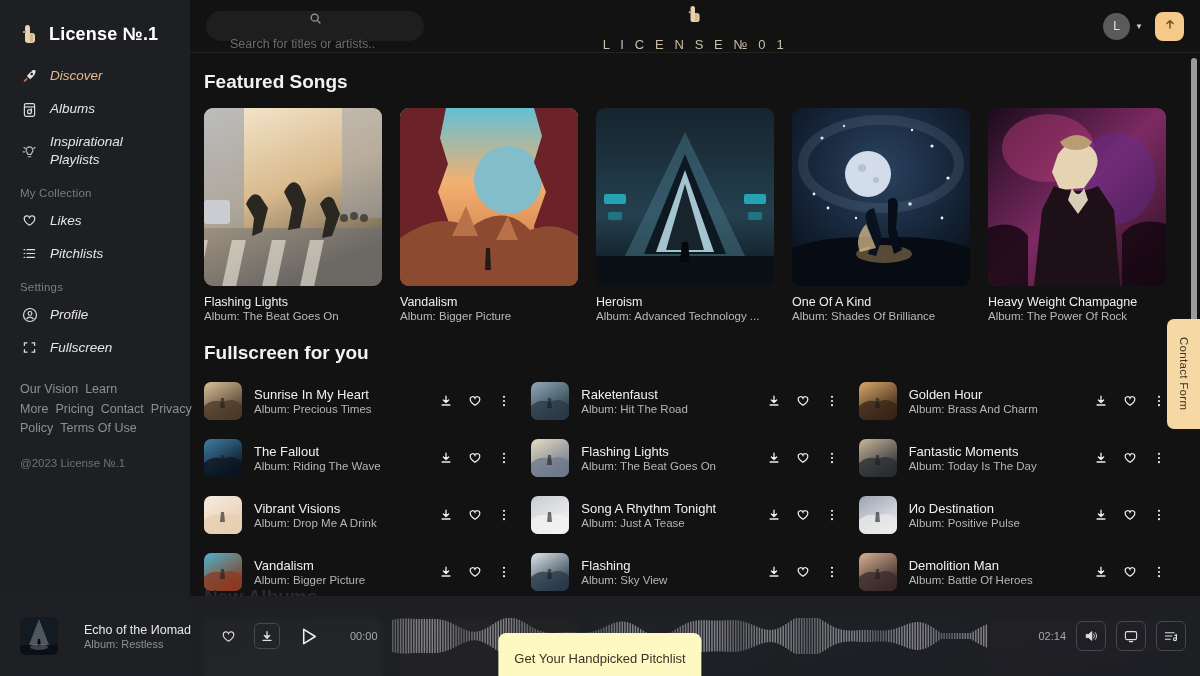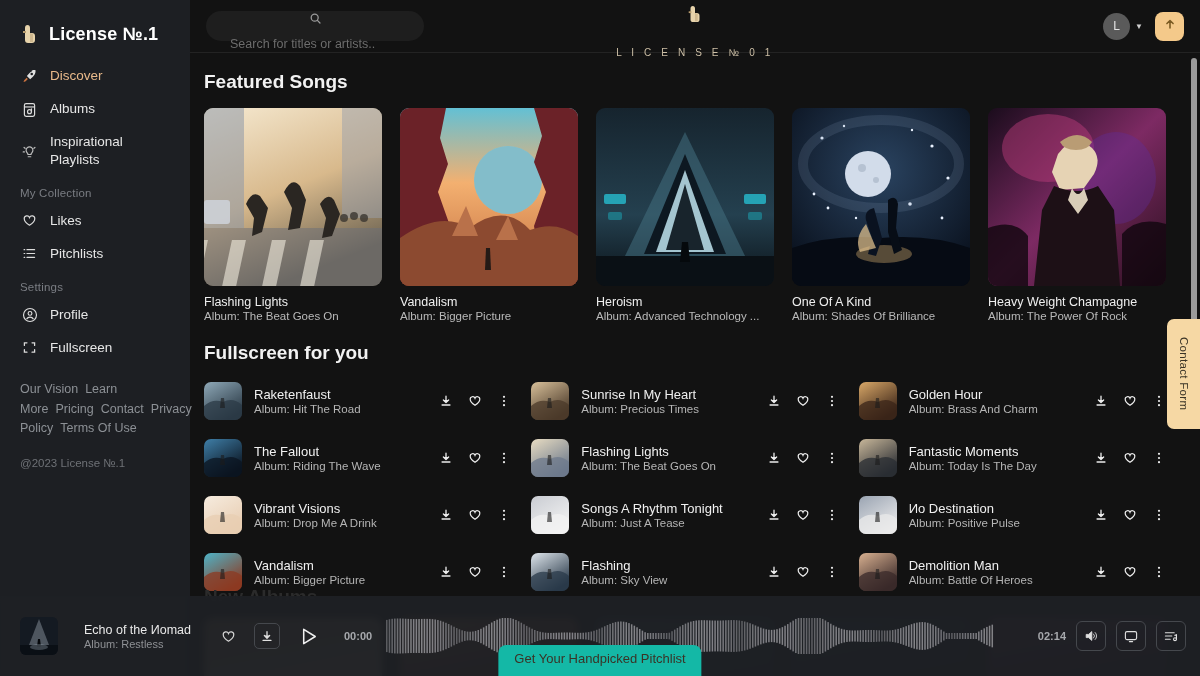--- a/index.html
+++ b/index.html
@@ -25,21 +25,21 @@
 
   .nav { padding: 8px 0 0 0; }
   .nav-item {
     display: flex; align-items: center; gap: 11px;
     padding: 7px 12px 7px 20px;
     color: #e6e6e6; font-size: 13.5px; cursor: pointer;
     line-height: 1.35;
   }
   .nav-item.active { color: #e8b98a; }
   .nav-item .ico { width: 19px; height: 19px; flex: 0 0 19px; display: flex; align-items: center; justify-content: center; }
-  .nav-item .label { white-space: pre-line; }
+  .nav-item .label { white-space: pre-line; font-style: italic; }
   .nav-section {
     color: #7a7d83; font-size: 11.5px; padding: 11px 0 5px 20px; letter-spacing: .2px;
   }
 
   .footlinks {
     padding: 16px 18px 0 20px;
     color: #8c9095; font-size: 12.5px; line-height: 1.55;
   }
   .footlinks span { cursor: pointer; margin-right: 7px; }
   .copyright { color: #6e7176; font-size: 11.5px; padding: 18px 16px 0 20px; }
@@ -61,21 +61,21 @@
     background: transparent; border: none; outline: none;
     color: #cfcfcf; font-size: 12.5px; font-family: "Liberation Sans", sans-serif;
     width: 170px;
   }
   .search-input::placeholder { color: #6d6d6d; }
 
   .topbrand {
     position: absolute; left: 0; right: 0; top: 4px;
     display: flex; flex-direction: column; align-items: center; pointer-events: none;
   }
-  .topbrand-word { color: #cdbfa6; font-size: 10px; letter-spacing: 3.6px; margin-top: 19px; }
+  .topbrand-word { color: #cdbfa6; font-size: 13px; letter-spacing: 3.6px; margin-top: 9px; }
 
   .topright { margin-left: auto; display: flex; align-items: center; gap: 12px; padding-right: 16px; }
   .avatar {
     width: 27px; height: 27px; border-radius: 50%; background: #5a5a5a;
     color: #e3e3e3; font-size: 12px; display: flex; align-items: center; justify-content: center;
     cursor: pointer;
   }
   .chev { color: #cfcfcf; font-size: 8px; margin-left: -7px; cursor: pointer; }
   .upload-btn {
     width: 29px; height: 29px; border-radius: 8px; background: #f4c98a;
@@ -130,33 +130,33 @@
   .pl-art svg { display: block; width: 100%; height: 100%; }
   .pl-text { margin-left: 26px; width: 120px; }
   .pl-title { color: #e9e9e9; font-size: 12.5px; }
   .pl-album { color: #8f9195; font-size: 11px; margin-top: 1px; }
   .pl-ico { margin-left: 16px; cursor: pointer; display: flex; align-items: center; }
   .pl-dl {
     width: 26px; height: 26px; border: 1px solid #45484d; border-radius: 5px;
     display: flex; align-items: center; justify-content: center; margin-left: 17px; cursor: pointer;
   }
   .pl-play { margin-left: 17px; cursor: pointer; display: flex; align-items: center; }
-  .pl-time { color: #a6a8ac; font-size: 11px; margin-left: 24px; width: 34px; font-weight: bold; }
+  .pl-time { color: #a6a8ac; font-size: 11px; margin-left: 30px; width: 34px; }
   .wave { flex: 1; height: 40px; margin: 0 8px; overflow: hidden; cursor: pointer; }
   .wave svg { display: block; width: 100%; height: 40px; }
   .pl-btn {
     width: 30px; height: 30px; border: 1px solid #45484d; border-radius: 6px;
     display: flex; align-items: center; justify-content: center; margin-left: 10px; cursor: pointer;
   }
 
   
   .cta {
     position: absolute; left: 50%; transform: translateX(-50%); bottom: 0;
-    background: #14b8a6; color: #3a3326; font-size: 13px;
-    padding: 6px 16px 10px; border-radius: 8px 8px 0 0; cursor: pointer; z-index: 25;
+    background: #fef9c3; color: #3a3326; font-size: 13px;
+    padding: 18px 16px 10px; border-radius: 8px 8px 0 0; cursor: pointer; z-index: 25;
     border: none; font-family: "Liberation Sans", sans-serif;
   }
 
   
   .faded { position: absolute; left: 0; right: 0; bottom: 0; height: 96px; z-index: 10; pointer-events: none; }
   .faded-title { color: #2b2b2b; font-size: 19px; font-weight: 700; padding: 6px 0 0 14px; }
   .faded-cards { display: flex; gap: 18px; padding: 10px 0 0 14px; opacity: .85; }
   .faded-card { width: 178px; height: 70px; border-radius: 9px; overflow: hidden; }
   .faded-card svg { display: block; width: 100%; height: 100%; }
 </style>
@@ -454,72 +454,72 @@
         </div>
       </div>
 
       <h2 class="rec-title">Fullscreen for you</h2>
 
       <div class="rec-grid" id="rec-grid">
           <div class="row">
             <div class="row-art">
               <svg viewBox="0 0 38 38" preserveAspectRatio="none">
                 <defs>
+                  <linearGradient id="rg0" x1="0" y1="0" x2="0.6" y2="1">
+                    <stop offset="0" stop-color="#d8c09a"></stop>
+                    <stop offset="1" stop-color="#4b3a2a"></stop>
+                  </linearGradient>
+                </defs>
+                <rect width="38" height="38" fill="url(#rg0)"></rect>
+                <path d="M0 24 q9-8 19-4 q10-5 19 3 v15 H0z" fill="#4b3a2a" opacity=".75"></path>
+                <path d="M17 16 l3 0 1 10 -5 0z" fill="#1a1a1a" opacity=".6"></path>
+              </svg>
+            </div>
+            <div class="row-text">
+              <div class="row-title">Sunrise In My Heart</div>
+              <div class="row-album">Album: Precious Times</div>
+            </div>
+            <div class="row-acts">
+              <span class="a">
+                <svg viewBox="0 0 16 16" width="14" height="14" fill="none" stroke="#ededed" stroke-width="1.5" stroke-linecap="round" stroke-linejoin="round">
+                  <path d="M8 2.5v7M5 6.8 8 9.8 11 6.8" fill="#ededed"></path>
+                  <path d="M3.5 12.6h9"></path>
+                </svg>
+              </span>
+              <span class="a">
+                <svg viewBox="0 0 20 20" width="16" height="16" fill="none" stroke="#ededed" stroke-width="1.5">
+                  <path d="M10 15.4S4 11.6 4 7.9A3.1 3.1 0 0 1 10 6.6a3.1 3.1 0 0 1 6 1.3c0 3.7-6 7.5-6 7.5z"></path>
+                </svg>
+              </span>
+              <span class="a">
+                <svg viewBox="0 0 16 16" width="14" height="14" fill="#ededed">
+                  <circle cx="8" cy="3.2" r="1.25"></circle>
+                  <circle cx="8" cy="8" r="1.25"></circle>
+                  <circle cx="8" cy="12.8" r="1.25"></circle>
+                </svg>
+              </span>
+            </div>
+          </div>
+          <div class="row">
+            <div class="row-art">
+              <svg viewBox="0 0 38 38" preserveAspectRatio="none">
+                <defs>
                   <linearGradient id="rg1" x1="0" y1="0" x2="0.6" y2="1">
                     <stop offset="0" stop-color="#8fa9b8"></stop>
                     <stop offset="1" stop-color="#2b3a46"></stop>
                   </linearGradient>
                 </defs>
                 <rect width="38" height="38" fill="url(#rg1)"></rect>
                 <path d="M0 24 q9-8 19-4 q10-5 19 3 v15 H0z" fill="#2b3a46" opacity=".75"></path>
                 <path d="M17 16 l3 0 1 10 -5 0z" fill="#1a1a1a" opacity=".6"></path>
               </svg>
             </div>
             <div class="row-text">
               <div class="row-title">Raketenfaust</div>
               <div class="row-album">Album: Hit The Road</div>
-            </div>
-            <div class="row-acts">
-              <span class="a">
-                <svg viewBox="0 0 16 16" width="14" height="14" fill="none" stroke="#ededed" stroke-width="1.5" stroke-linecap="round" stroke-linejoin="round">
-                  <path d="M8 2.5v7M5 6.8 8 9.8 11 6.8" fill="#ededed"></path>
-                  <path d="M3.5 12.6h9"></path>
-                </svg>
-              </span>
-              <span class="a">
-                <svg viewBox="0 0 20 20" width="16" height="16" fill="none" stroke="#ededed" stroke-width="1.5">
-                  <path d="M10 15.4S4 11.6 4 7.9A3.1 3.1 0 0 1 10 6.6a3.1 3.1 0 0 1 6 1.3c0 3.7-6 7.5-6 7.5z"></path>
-                </svg>
-              </span>
-              <span class="a">
-                <svg viewBox="0 0 16 16" width="14" height="14" fill="#ededed">
-                  <circle cx="8" cy="3.2" r="1.25"></circle>
-                  <circle cx="8" cy="8" r="1.25"></circle>
-                  <circle cx="8" cy="12.8" r="1.25"></circle>
-                </svg>
-              </span>
-            </div>
-          </div>
-          <div class="row">
-            <div class="row-art">
-              <svg viewBox="0 0 38 38" preserveAspectRatio="none">
-                <defs>
-                  <linearGradient id="rg0" x1="0" y1="0" x2="0.6" y2="1">
-                    <stop offset="0" stop-color="#d8c09a"></stop>
-                    <stop offset="1" stop-color="#4b3a2a"></stop>
-                  </linearGradient>
-                </defs>
-                <rect width="38" height="38" fill="url(#rg0)"></rect>
-                <path d="M0 24 q9-8 19-4 q10-5 19 3 v15 H0z" fill="#4b3a2a" opacity=".75"></path>
-                <path d="M17 16 l3 0 1 10 -5 0z" fill="#1a1a1a" opacity=".6"></path>
-              </svg>
-            </div>
-            <div class="row-text">
-              <div class="row-title">Sunrise In My Heart</div>
-              <div class="row-album">Album: Precious Times</div>
             </div>
             <div class="row-acts">
               <span class="a">
                 <svg viewBox="0 0 16 16" width="14" height="14" fill="none" stroke="#ededed" stroke-width="1.5" stroke-linecap="round" stroke-linejoin="round">
                   <path d="M8 2.5v7M5 6.8 8 9.8 11 6.8" fill="#ededed"></path>
                   <path d="M3.5 12.6h9"></path>
                 </svg>
               </span>
               <span class="a">
                 <svg viewBox="0 0 20 20" width="16" height="16" fill="none" stroke="#ededed" stroke-width="1.5">
@@ -738,21 +738,21 @@
                     <stop offset="0" stop-color="#c9ccd2"></stop>
                     <stop offset="1" stop-color="#f2f2f2"></stop>
                   </linearGradient>
                 </defs>
                 <rect width="38" height="38" fill="url(#rg7)"></rect>
                 <path d="M0 24 q9-8 19-4 q10-5 19 3 v15 H0z" fill="#f2f2f2" opacity=".75"></path>
                 <path d="M17 16 l3 0 1 10 -5 0z" fill="#1a1a1a" opacity=".6"></path>
               </svg>
             </div>
             <div class="row-text">
-              <div class="row-title">Songs A Rhythm Tonight</div>
+              <div class="row-title">Song A Rhythm Tonight</div>
               <div class="row-album">Album: Just A Tease</div>
             </div>
             <div class="row-acts">
               <span class="a">
                 <svg viewBox="0 0 16 16" width="14" height="14" fill="none" stroke="#ededed" stroke-width="1.5" stroke-linecap="round" stroke-linejoin="round">
                   <path d="M8 2.5v7M5 6.8 8 9.8 11 6.8" fill="#ededed"></path>
                   <path d="M3.5 12.6h9"></path>
                 </svg>
               </span>
               <span class="a">

